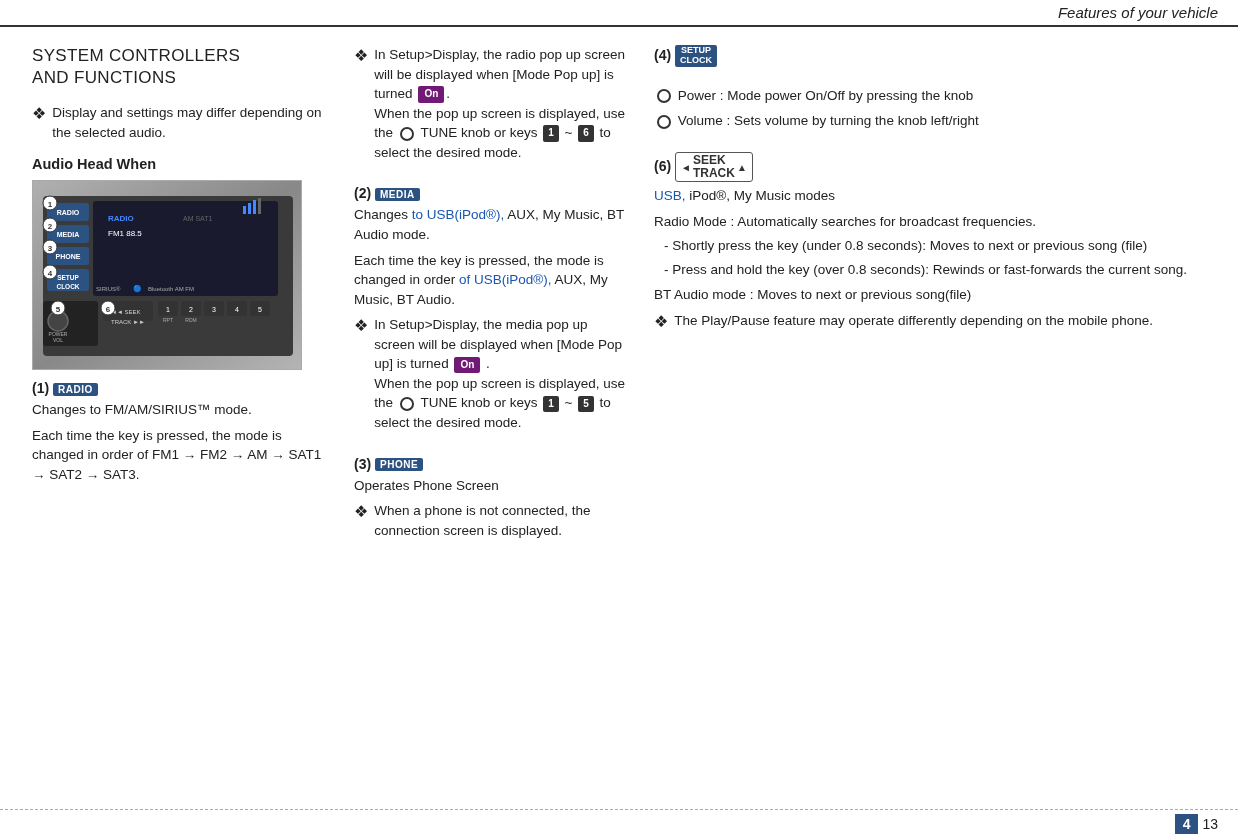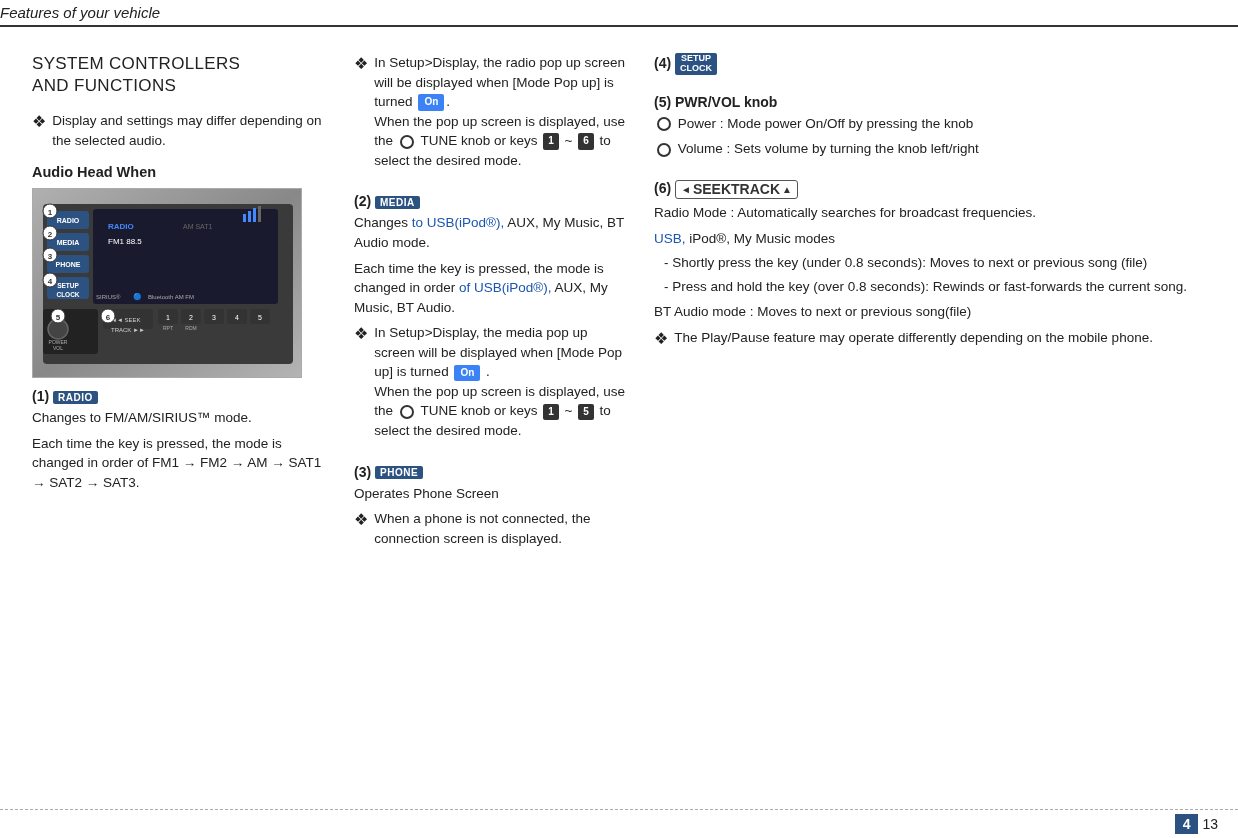--- a/index.html
+++ b/index.html
@@ -10,25 +10,25 @@
       font-family: Arial, sans-serif;
       font-size: 13.5px;
       color: #222;
       overflow: hidden;
       position: relative;
     }
 
     
     .page-header {
       display: flex;
-      justify-content: flex-start;
+      justify-content: flex-end;
       align-items: center;
       border-bottom: 2px solid #333;
-      padding: 4px 20px 4px 0;
-      margin-bottom: 8px;
+      padding: 4px 20px 4px 12px;
+      margin-bottom: 0;
     }
     .page-title {
       font-style: italic;
       font-size: 15px;
       color: #222;
     }
 
     
     .content {
       display: flex;
@@ -120,21 +120,21 @@
       font-size: 10px;
       font-weight: bold;
       padding: 1px 5px;
       border-radius: 2px;
       margin: 0 2px;
       vertical-align: middle;
     }
 
     .on-badge {
       display: inline-block;
-      background: #3b82f6;
+      background: #701a75;
       color: #fff;
       font-size: 10px;
       font-weight: bold;
       padding: 1px 6px;
       border-radius: 2px;
       margin: 0 2px;
       vertical-align: middle;
     }
 
     .circle-icon {
@@ -419,49 +419,48 @@
       <span>(4)</span>
       <span class="setup-badge">
         <span>SETUP</span>
         <span>CLOCK</span>
       </span>
     </div>
 
     <br>
 
     
-    <div class="section-num">(5) PWR/VOL knob</div>
     <p>
       <span class="circle-icon"></span>
       <span>Power : Mode power On/Off by pressing the knob</span>
     </p>
     <p>
       <span class="circle-icon"></span>
       <span>Volume : Sets volume by turning the knob left/right</span>
     </p>
 
     <br>
 
     
     <div class="section-num">
       <span>(6)</span>
       <span class="seek-badge">
         ◄
-        <span style="display:inline-flex;font-size:14px;line-height:1.1;vertical-align:middle">
+        <span style="display:inline-flex;flex-direction:column;font-size:12px;line-height:1.1;vertical-align:middle">
           <span>SEEK</span>
           <span>TRACK</span>
         </span>
         ▲
       </span>
     </div>
-    <p>Radio Mode : Automatically searches for broadcast frequencies.</p>
     <p>
       <span class="text-blue">USB,</span>
       <span>iPod®, My Music modes</span>
     </p>
+    <p>Radio Mode : Automatically searches for broadcast frequencies.</p>
     <ul class="dash-list">
       <li>Shortly press the key (under 0.8 seconds): Moves to next or previous song (file)</li>
       <li>Press and hold the key (over 0.8 seconds): Rewinds or fast-forwards the current song.</li>
     </ul>
     <p>BT Audio mode : Moves to next or previous song(file)</p>
     <div class="bullet-item">
       <span class="bullet-symbol">❖</span>
       <span>The Play/Pause feature may operate differently depending on the mobile phone.</span>
     </div>
   </div>

